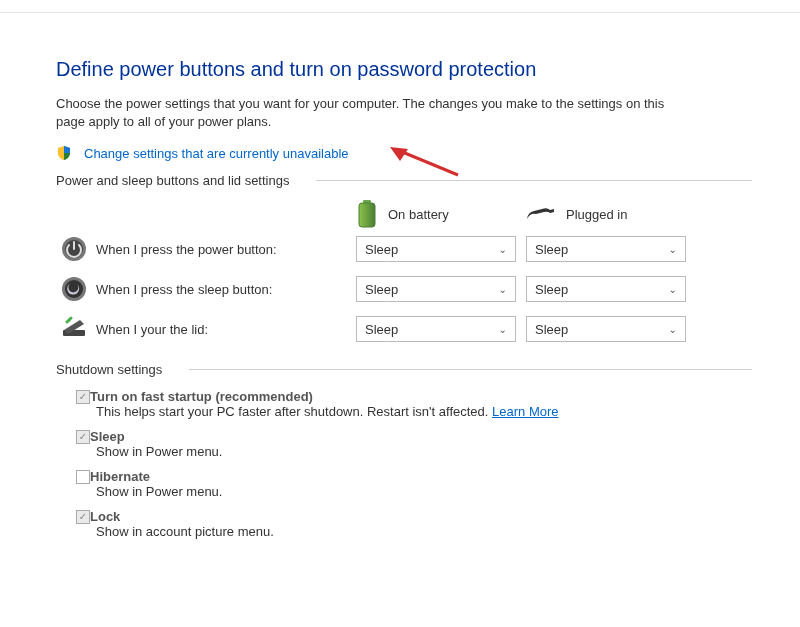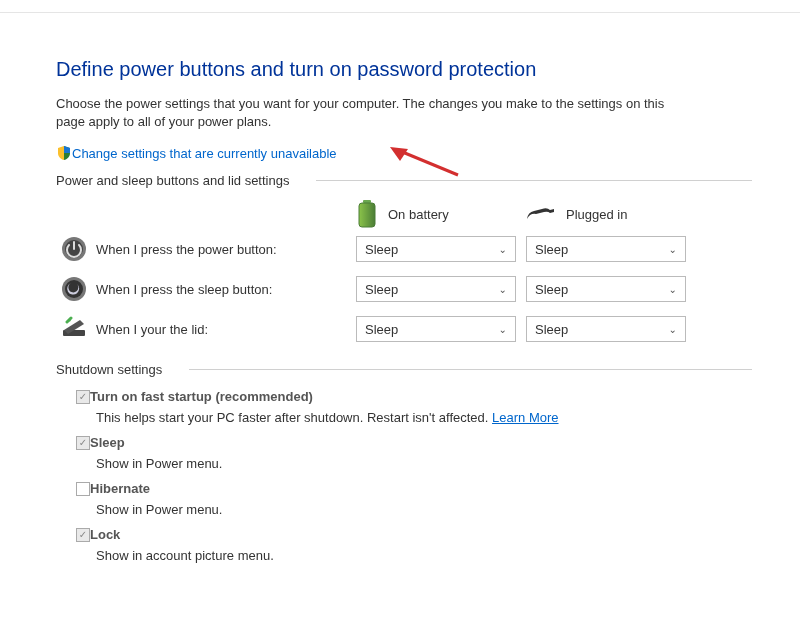--- a/index.html
+++ b/index.html
@@ -27,21 +27,21 @@
       margin-top: 21px;
     }
     .page-desc {
       margin-bottom: 14px;
       max-width: 640px;
       line-height: 1.4;
     }
     .link-row {
       display: flex;
       align-items: center;
-      gap: 0;
+      gap: 12px;
       margin-bottom: 12px;
     }
     .link-row a {
       color: #0066cc;
       text-decoration: none;
     }
     .shield-icon svg { width: 16px; height: 16px; display:block; }
 
     .group-header {
       display: flex;
@@ -129,21 +129,21 @@
       color:#888;
     }
     .chk.checked::after { content: "✓"; }
     .chk.unchecked { background:#fff; }
     .chk.unchecked::after { content:""; }
     .shutdown-item .title { font-weight: 600; color:#444; }
     .shutdown-item .disabled .title,
     .shutdown-item .disabled .desc { color:#555; }
     .shutdown-item .desc {
       margin-left: 20px;
-      margin-top: 6px;
+      margin-top: 0;
     }
     .shutdown-item a { color:#0066cc; text-decoration:underline; }
 
     .arrow {
       position: absolute;
       left: 388px;
       top: 132px;
       pointer-events: none;
     }
     .arrow svg { width: 80px; height: 34px; display:block; }

